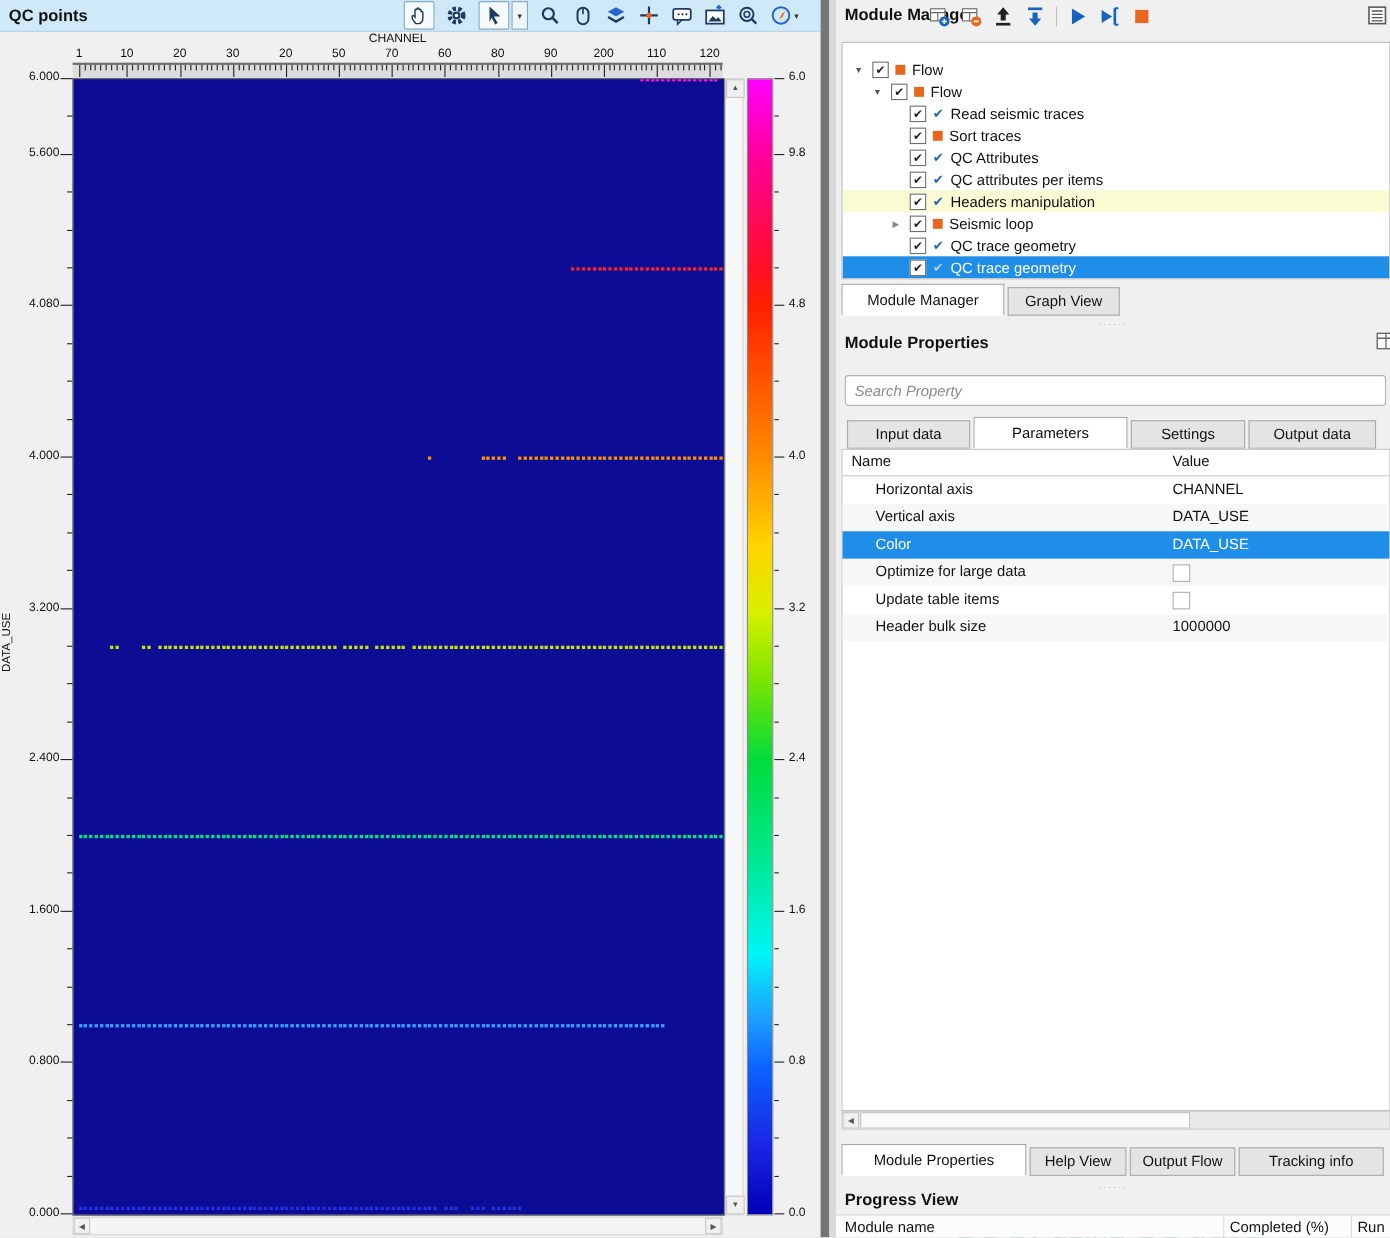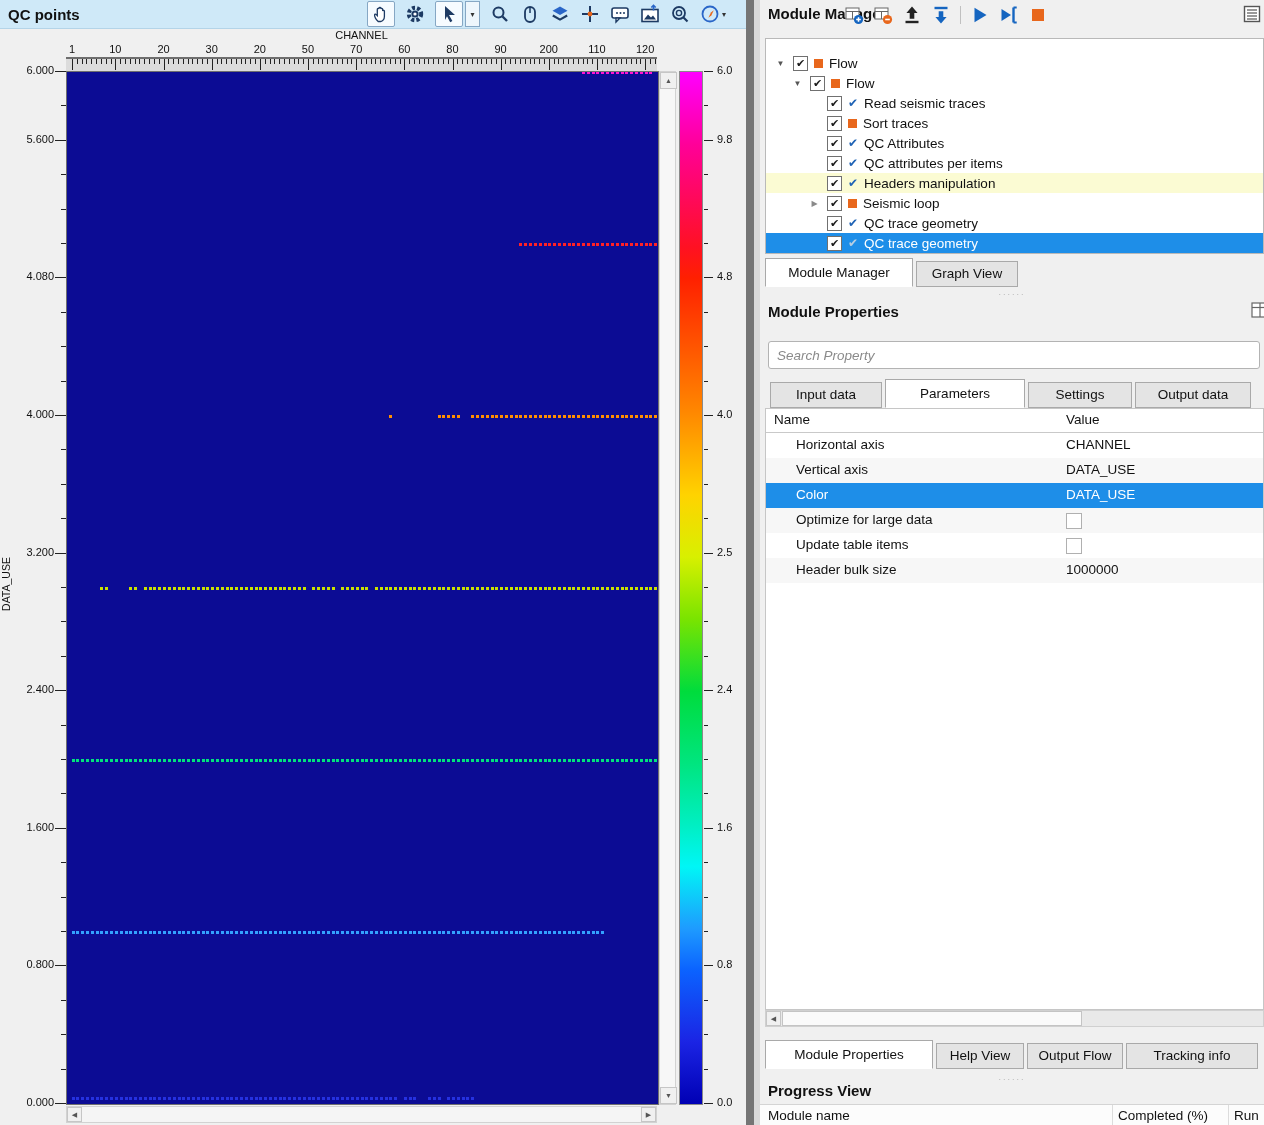--- a/index.html
+++ b/index.html
@@ -934,21 +934,21 @@
         <div class="ctick" style="top: 174.2px; width: 4px;"></div>
         <div class="ctick" style="top: 139.8px; width: 9px;"></div>
         <div class="ctick" style="top: 105.4px; width: 4px;"></div>
         <div class="ctick" style="top: 71px; width: 9px;"></div>
       </div>
     <div id="cbar-labels">
         <div class="clab" style="top: 64px;">6.0</div>
         <div class="clab" style="top: 132.8px;">9.8</div>
         <div class="clab" style="top: 270.4px;">4.8</div>
         <div class="clab" style="top: 408px;">4.0</div>
-        <div class="clab" style="top: 545.6px;">2.5</div>
+        <div class="clab" style="top: 545.6px;">3.2</div>
         <div class="clab" style="top: 683.2px;">2.4</div>
         <div class="clab" style="top: 820.8px;">1.6</div>
         <div class="clab" style="top: 958.4px;">0.8</div>
         <div class="clab" style="top: 1096px;">0.0</div>
       </div>
 
     <div id="plot-hscroll">
       <div class="sbh-btn" style="left:0;">◀</div>
       <div class="sbh-btn" style="right:0;">▶</div>
     </div>

